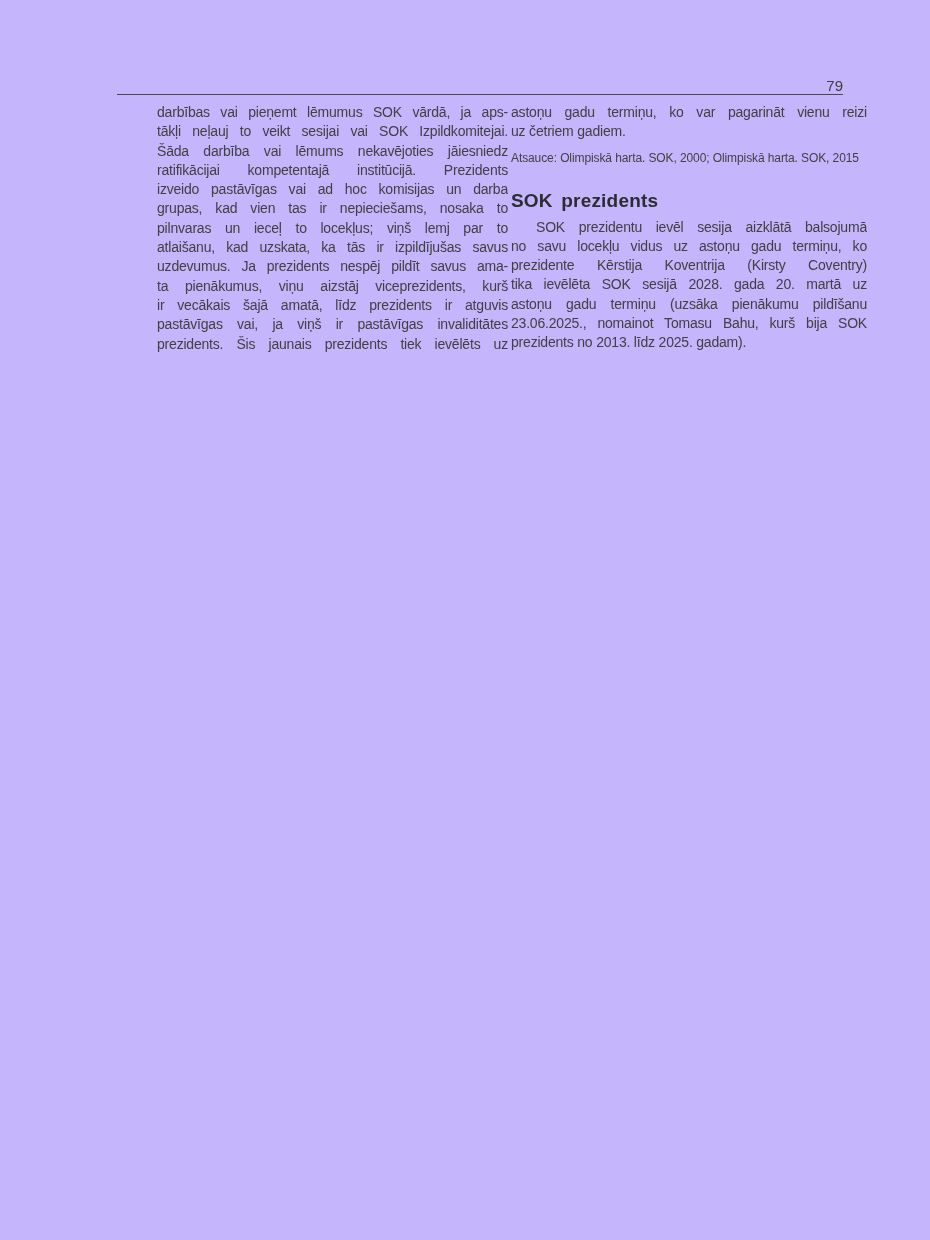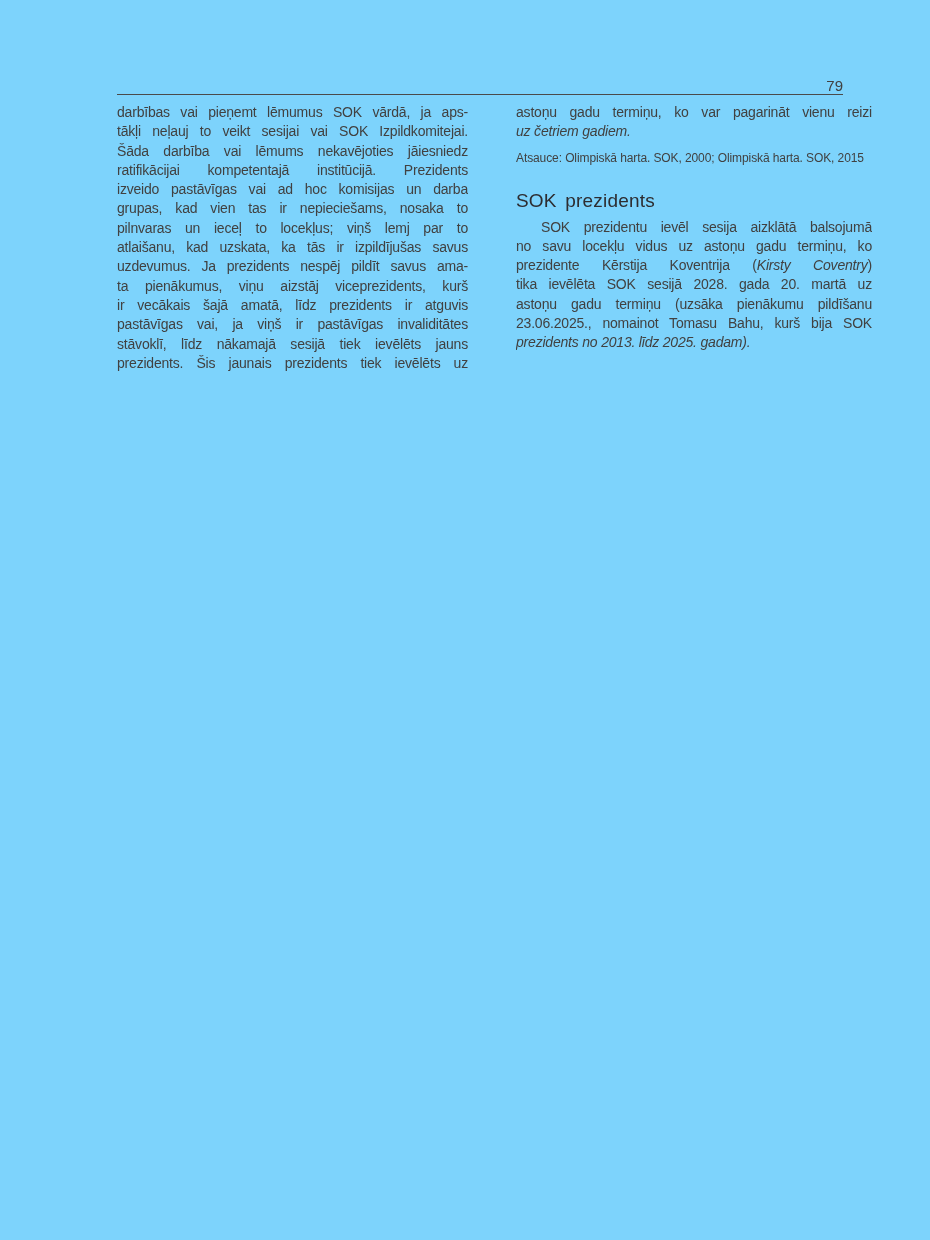--- a/index.html
+++ b/index.html
@@ -4,21 +4,21 @@
 <style>
   html, body {
     margin: 0;
     padding: 0;
     background: #ffffff;
   }
   .page {
     position: relative;
     width: 930px;
     height: 1240px;
-    background: #7dd3fc;
+    background: #c4b5fd;
     font-family: "Liberation Sans", sans-serif;
     color: #414141;
     overflow: hidden;
   }
   .page-number {
     position: absolute;
     top: 78px;
     left: 117px;
     width: 726px;
     text-align: right;
@@ -30,68 +30,67 @@
     position: absolute;
     top: 94px;
     left: 117px;
     width: 726px;
     height: 0;
     border-top: 1.5px solid #4a4a4a;
   }
   .col {
     position: absolute;
     top: 103px;
+    margin-left: 40px;
   }
   .col-left {
     left: 117px;
     width: 351px;
   }
   .col-right {
-    left: 516px;
+    left: 471px;
     width: 356px;
   }
   .tline {
     font-size: 14px;
     line-height: 19.3px;
     height: 19.3px;
     overflow: hidden;
     letter-spacing: -0.2px;
     text-align: justify;
     text-align-last: justify;
     text-justify: inter-word;
     white-space: normal;
   }
   .tline.last {
     text-align-last: left;
-    font-style: italic;
   }
   .tline.indent {
     text-indent: 25px;
   }
   .citation {
     margin-top: 9px;
     font-size: 12px;
     line-height: 15px;
     letter-spacing: -0.1px;
     color: #414141;
   }
   .section-heading {
     margin-top: 25px;
     font-size: 19px;
     line-height: 20px;
-    font-weight: normal;
+    font-weight: bold;
     letter-spacing: 0.2px;
     word-spacing: 3px;
     color: #2d2d31;
   }
   .para2 {
     margin-top: 7px;
   }
   .italic {
-    font-style: italic;
   }
 </style>
 </head>
 <body>
 
 <div class="page">
 
   <div class="page-number">79</div>
 
   <div class="header-rule"></div>
@@ -102,21 +101,20 @@
     <div class="tline">Šāda darbība vai lēmums nekavējoties jāiesniedz</div>
     <div class="tline">ratifikācijai kompetentajā institūcijā. Prezidents</div>
     <div class="tline">izveido pastāvīgas vai ad hoc komisijas un darba</div>
     <div class="tline">grupas, kad vien tas ir nepieciešams, nosaka to</div>
     <div class="tline">pilnvaras un ieceļ to locekļus; viņš lemj par to</div>
     <div class="tline">atlaišanu, kad uzskata, ka tās ir izpildījušas savus</div>
     <div class="tline">uzdevumus. Ja prezidents nespēj pildīt savus ama-</div>
     <div class="tline">ta pienākumus, viņu aizstāj viceprezidents, kurš</div>
     <div class="tline">ir vecākais šajā amatā, līdz prezidents ir atguvis</div>
     <div class="tline">pastāvīgas vai, ja viņš ir pastāvīgas invaliditātes</div>
-    <div class="tline">stāvoklī, līdz nākamajā sesijā tiek ievēlēts jauns</div>
     <div class="tline">prezidents. Šis jaunais prezidents tiek ievēlēts uz</div>
   </div>
 
   <div class="col col-right">
     <div class="para1">
       <div class="tline">astoņu gadu termiņu, ko var pagarināt vienu reizi</div>
       <div class="tline last">uz četriem gadiem.</div>
     </div>
 
     <div class="citation">Atsauce: Olimpiskā harta. SOK, 2000; Olimpiskā harta. SOK, 2015</div>

